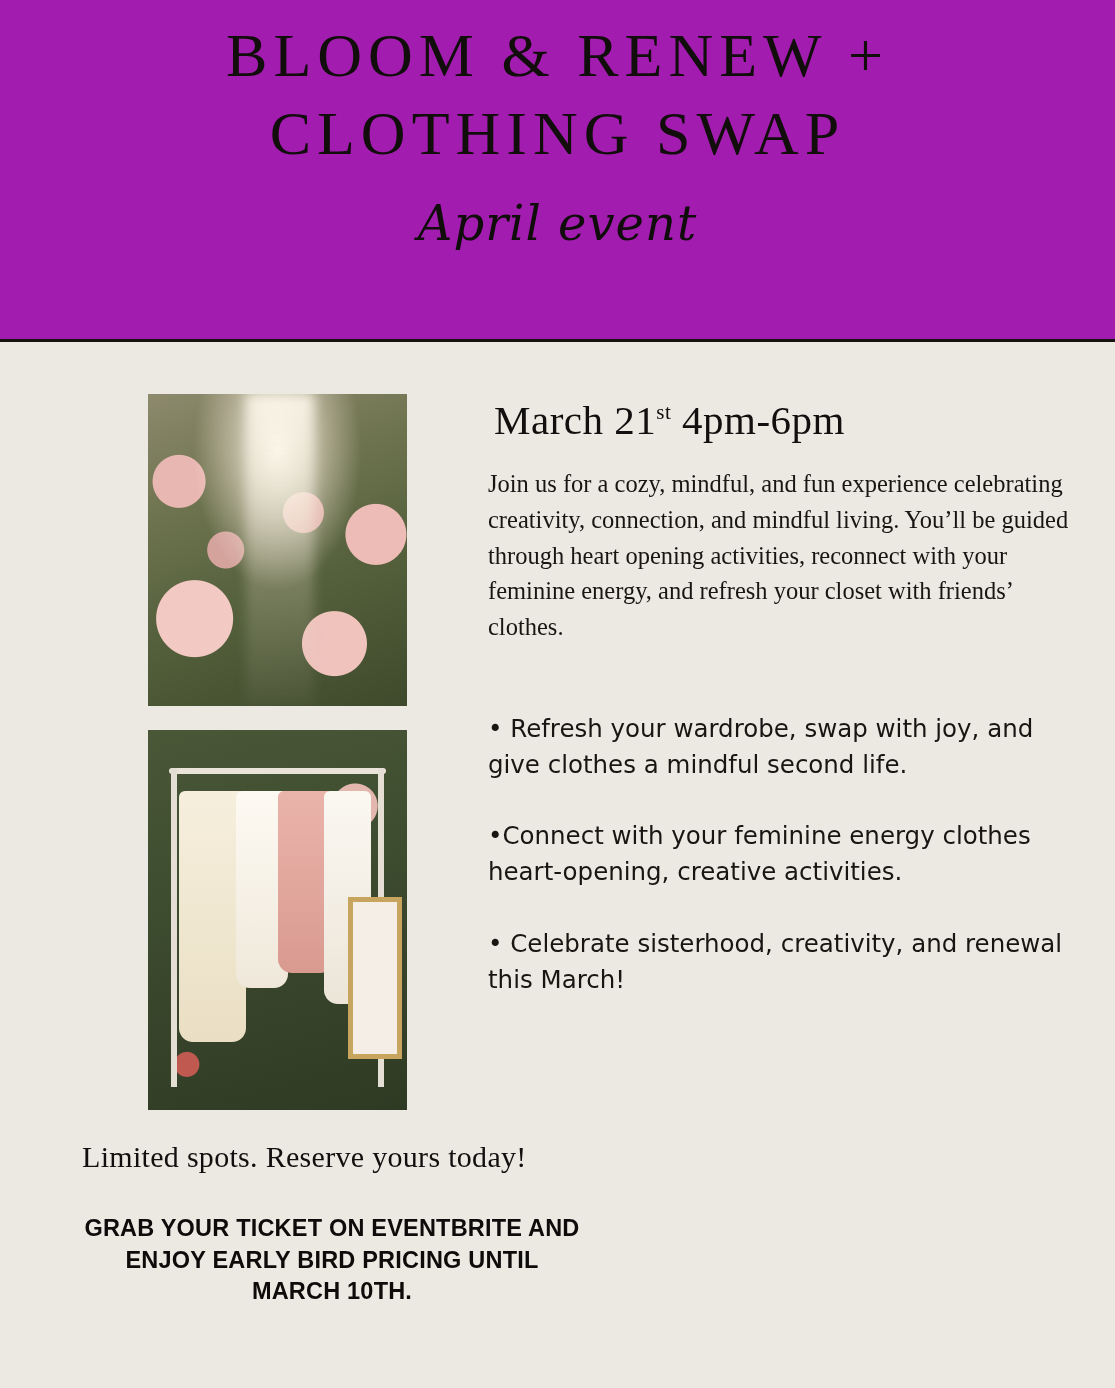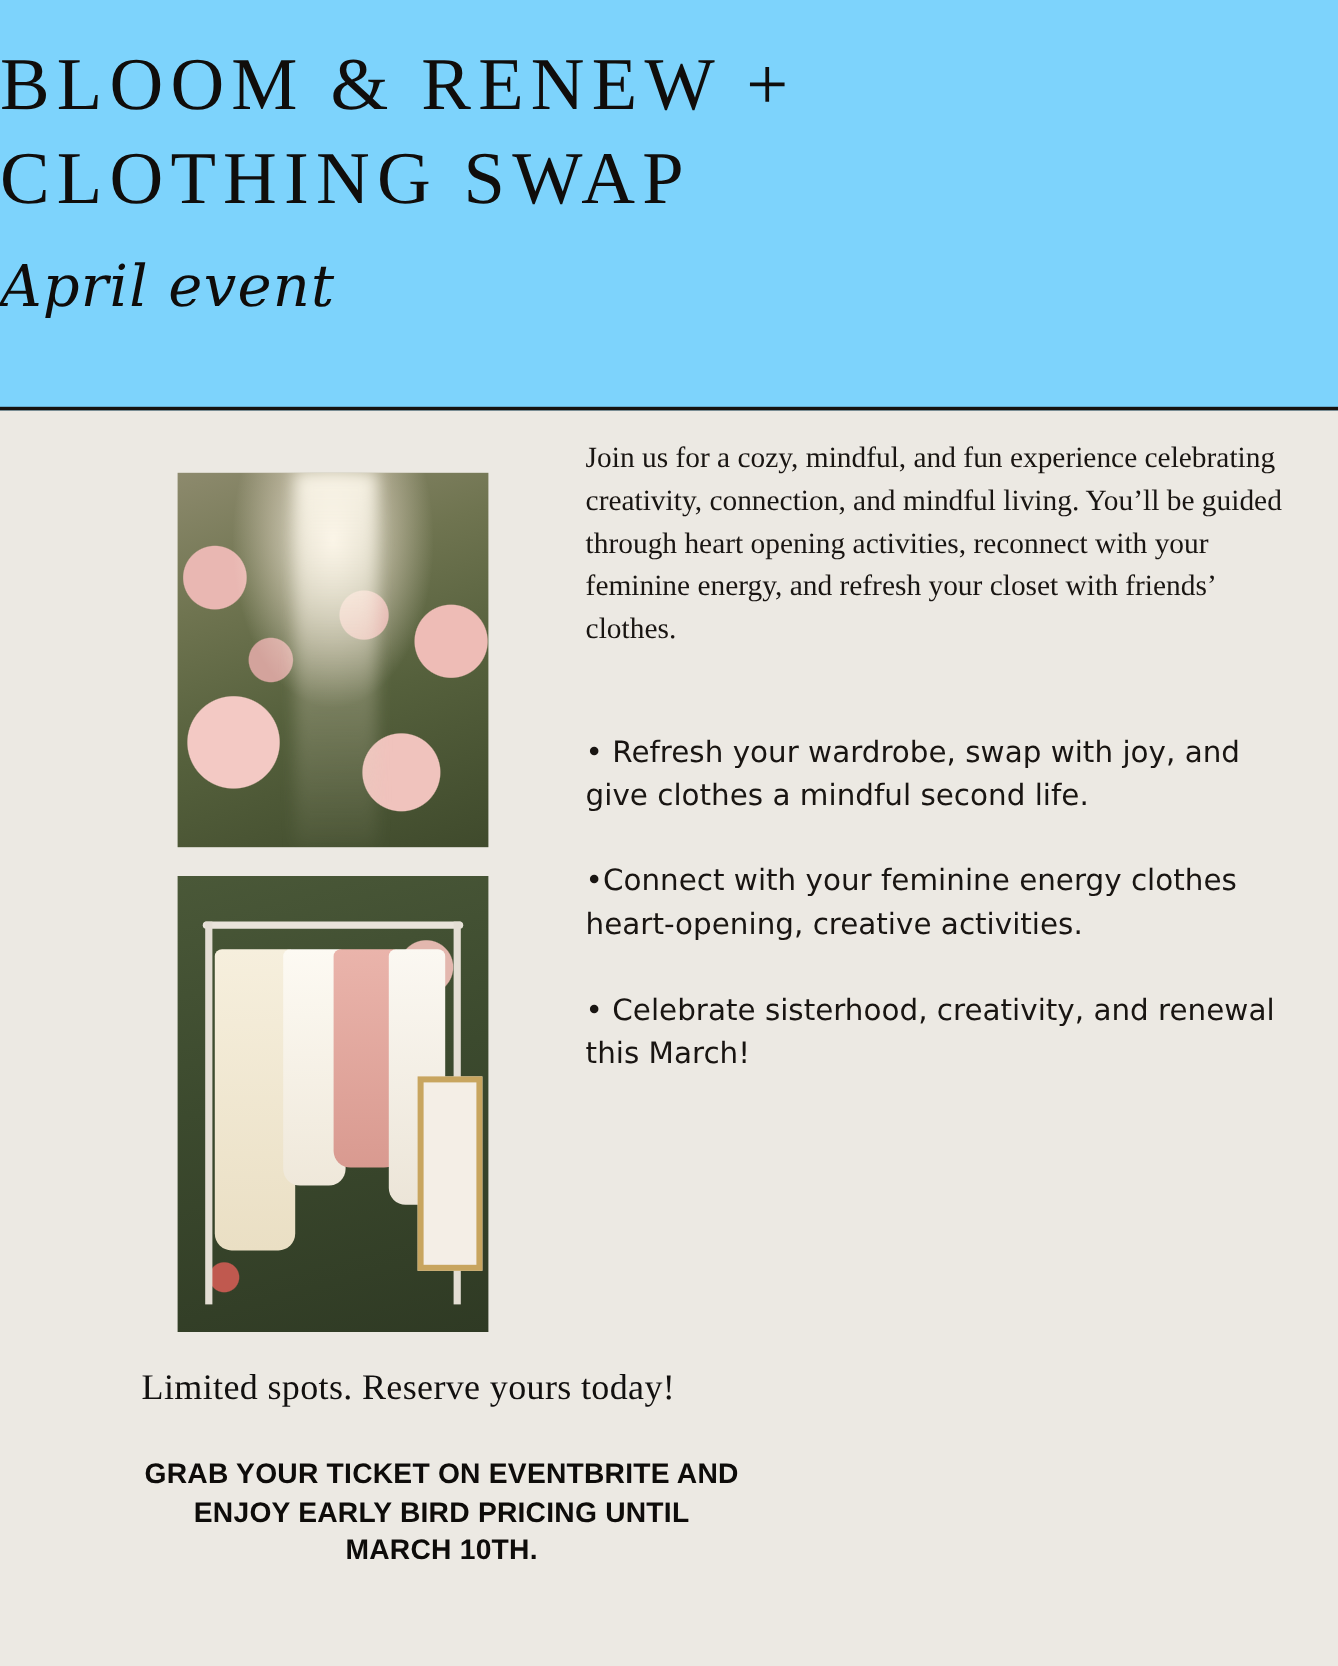--- a/index.html
+++ b/index.html
@@ -11,26 +11,26 @@
     height: 1388px;
     background: #ece9e3;
     font-family: "Liberation Sans", sans-serif;
     color: #12100f;
     overflow: hidden;
     position: relative;
   }
 
   
   .header-band {
-    background: #7dd3fc;
+    background: #a21caf;
     height: 342px;
     box-sizing: border-box;
     border-bottom: 3px solid #16120f;
-    padding-top: 34px;
-    text-align: left;
+    padding-top: 18px;
+    text-align: center;
   }
   .title-line {
     font-family: "Liberation Serif", serif;
     font-size: 62px;
     letter-spacing: 6px;
     line-height: 1.2;
     color: #100d0b;
     font-weight: 400;
     text-transform: uppercase;
   }
@@ -173,21 +173,21 @@
     font-size: 24.5px;
     line-height: 1.46;
     margin-bottom: 36px;
     color: #191512;
   }
   .bullet:last-child { margin-bottom: 0; }
 
   
   .footer {
     margin-top: 30px;
-    padding-left: 118px;
+    padding-left: 82px;
   }
   .limited {
     font-family: "Liberation Serif", serif;
     font-size: 30px;
     color: #12100f;
     letter-spacing: 0.3px;
   }
   .cta {
     margin-top: 39px;
     font-family: "Liberation Sans", sans-serif;
@@ -220,20 +220,23 @@
         <div class="rack-leg-r"></div>
         <div class="garment g1"></div>
         <div class="garment g2"></div>
         <div class="garment g3"></div>
         <div class="garment g4"></div>
         <div class="frame"></div>
       </div>
     </div>
 
     <div class="text-col">
+      <div class="date-line">
+        <span>March 21</span><sup>st</sup><span> 4pm-6pm</span>
+      </div>
       <div class="intro">Join us for a cozy, mindful, and fun experience celebrating creativity, connection, and mindful living. You’ll be guided through heart opening activities, reconnect with your feminine energy, and refresh your closet with friends’ clothes.</div>
 
       <div class="bullets">
         <div class="bullet">• Refresh your wardrobe, swap with joy, and give clothes a mindful second life.</div>
         <div class="bullet">•Connect with your feminine energy clothes heart-opening, creative activities.</div>
         <div class="bullet">• Celebrate sisterhood, creativity, and renewal this March!</div>
       </div>
     </div>
   </div>
 

